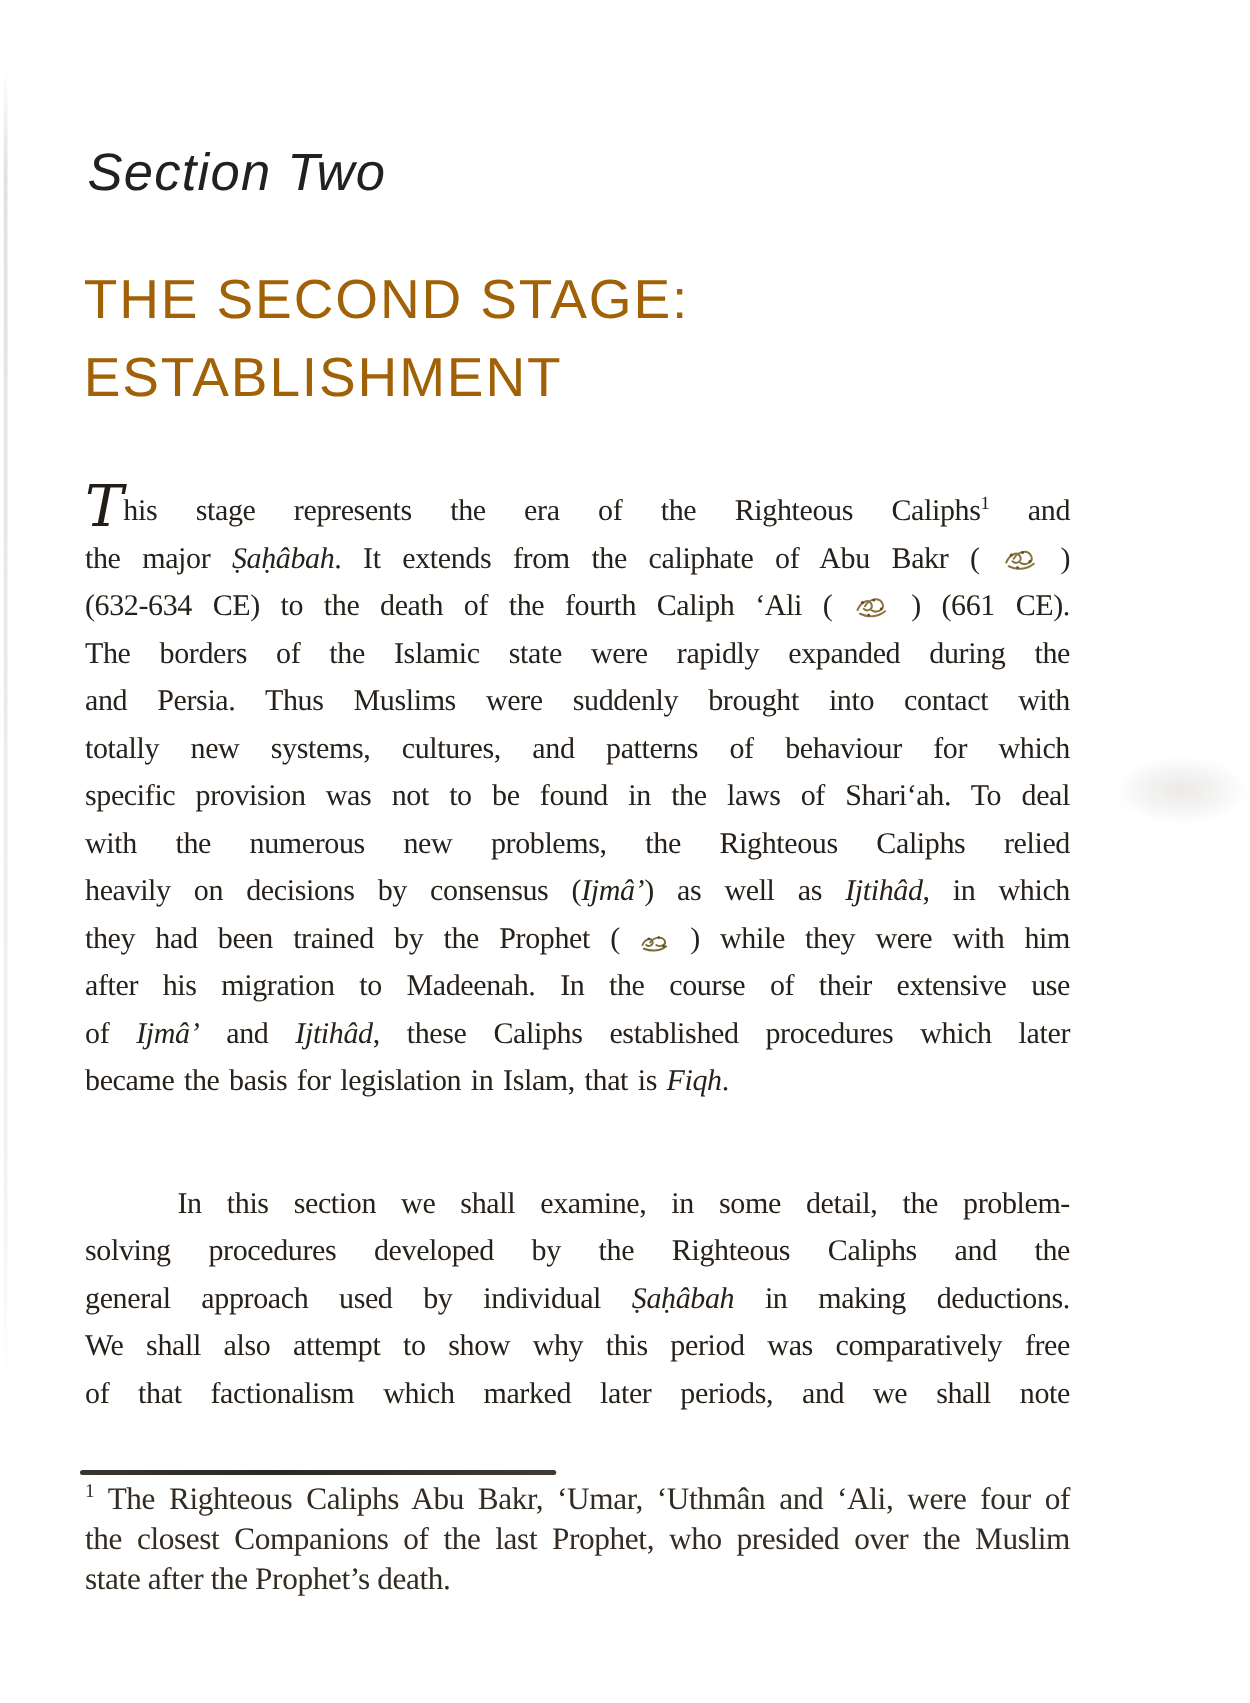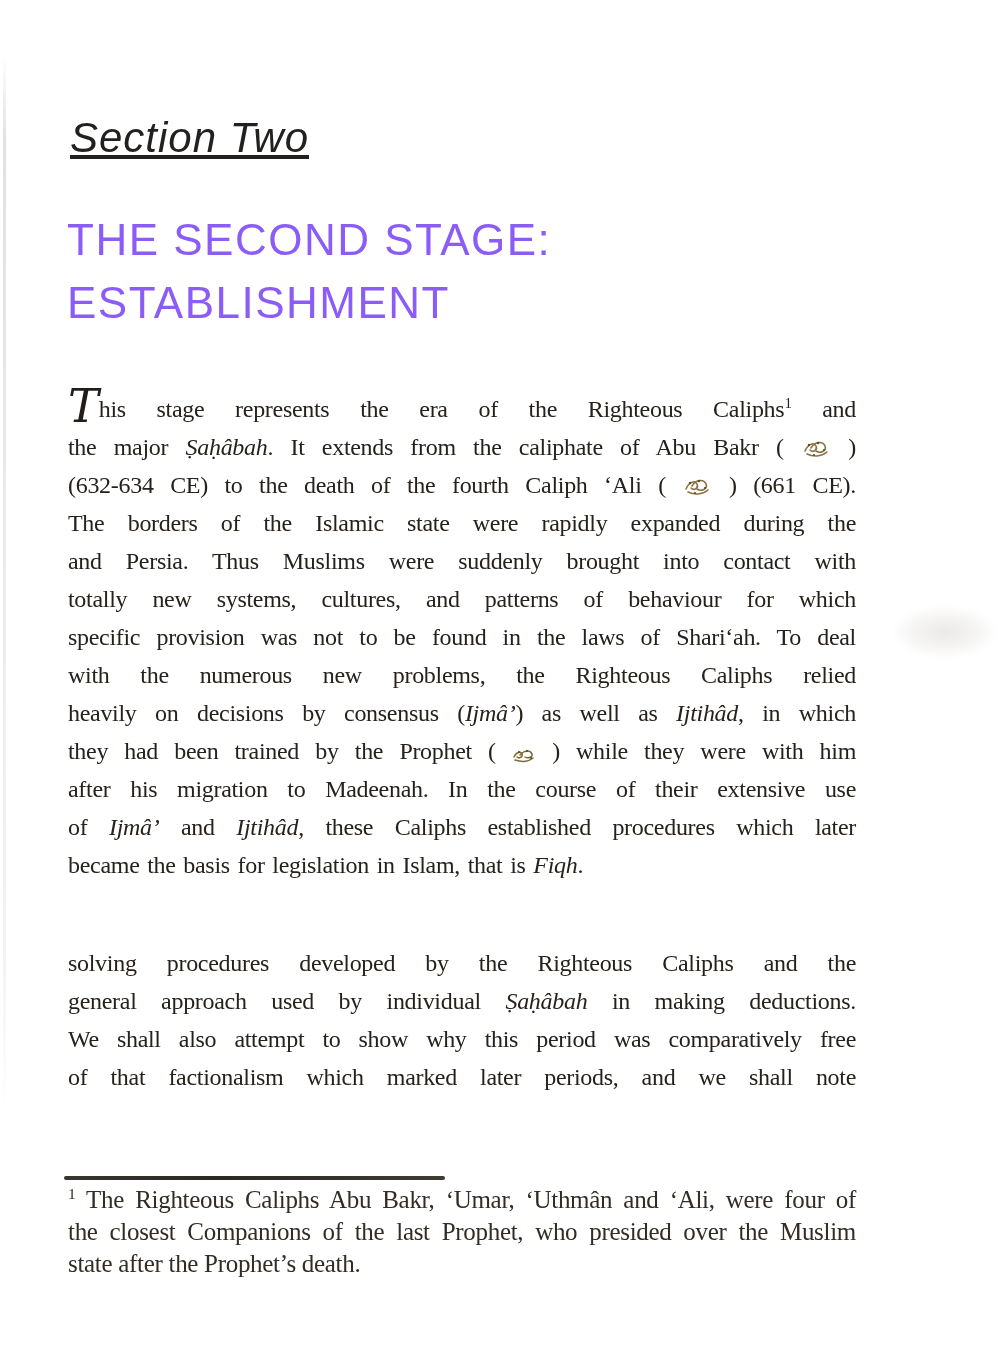--- a/index.html
+++ b/index.html
@@ -19,26 +19,26 @@
   }
   .smudge {
     position:absolute; left:893px; top:606px; width:104px; height:52px;
     background:radial-gradient(ellipse at center, rgba(202,199,195,0.38) 0%, rgba(202,199,195,0.18) 45%, rgba(202,199,195,0) 72%);
     filter:blur(2.5px);
   }
   
   .section-label {
     position:absolute; left:70px; top:114px;
     font-family:"Liberation Sans","DejaVu Sans",sans-serif;
-    font-style:italic; font-size:42px; letter-spacing:1px; color:#232120;text-decoration:underline;
+    font-style:italic; font-size:42px; letter-spacing:1px; color:#232120;
   }
   .chapter-title {
     position:absolute; left:67px; top:208px;
     font-family:"Liberation Sans","DejaVu Sans",sans-serif;
-    font-size:44px; font-weight:400; letter-spacing:1.5px; color:#8b5cf6;
+    font-size:44px; font-weight:400; letter-spacing:1.5px; color:#a16207;
   }
   .chapter-title .t-line { height:63px; line-height:63px; }
   
   .column { position:absolute; left:68px; width:788px; }
   #para1-slot { top:390px; }
   #para2-slot { top:944px; }
   #footnote-slot { top:1184px; font-size:22px; color:#332c23; letter-spacing:-0.2px; }
   .line {
     height:38px; line-height:38px; font-size:24px; letter-spacing:-0.3px;
     text-align:justify; text-align-last:justify; overflow:visible;
@@ -124,20 +124,21 @@
               <circle cx="15" cy="5" r="1"></circle>
               <circle cx="19" cy="12" r="1"></circle>
     </g>
   </svg></span>
 <span>) while they were with him</span></div>
       <div class="line"><span>after his migration to Madeenah. In the course of their extensive use</span></div>
       <div class="line"><span>of </span><span class="it">Ijmâ’</span><span> and </span><span class="it">Ijtihâd</span><span>, these Caliphs established procedures which later</span></div>
       <div class="line plain" style="word-spacing: 2px;"><span>became the basis for legislation in Islam, that is </span><span class="it">Fiqh</span><span>.</span></div>
     </div>
   <div class="column" id="para2-slot">
+      <div class="line indent"><span>In this section we shall examine, in some detail, the problem-</span></div>
       <div class="line"><span>solving procedures developed by the Righteous Caliphs and the</span></div>
       <div class="line"><span>general approach used by individual </span><span class="it">Ṣaḥâbah</span><span> in making deductions.</span></div>
       <div class="line"><span>We shall also attempt to show why this period was comparatively free</span></div>
       <div class="line"><span>of that factionalism which marked later periods, and we shall note</span></div>
     </div>
 
   <div class="fn-rule"></div>
   <div class="column" id="footnote-slot">
       <div class="line"><sup class="fn">1</sup><span> The Righteous Caliphs Abu Bakr, ‘Umar, ‘Uthmân and ‘Ali, were four of</span></div>
       <div class="line"><span>the closest Companions of the last Prophet, who presided over the Muslim</span></div>

